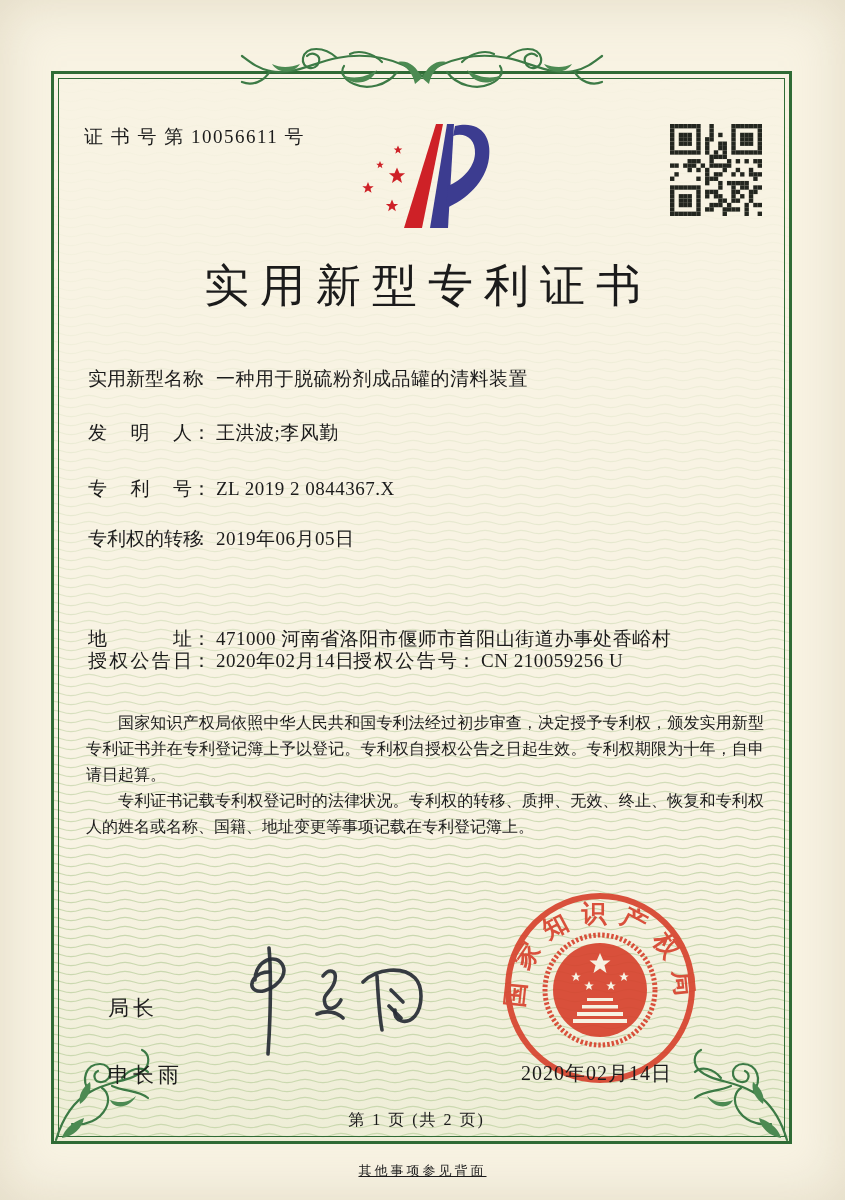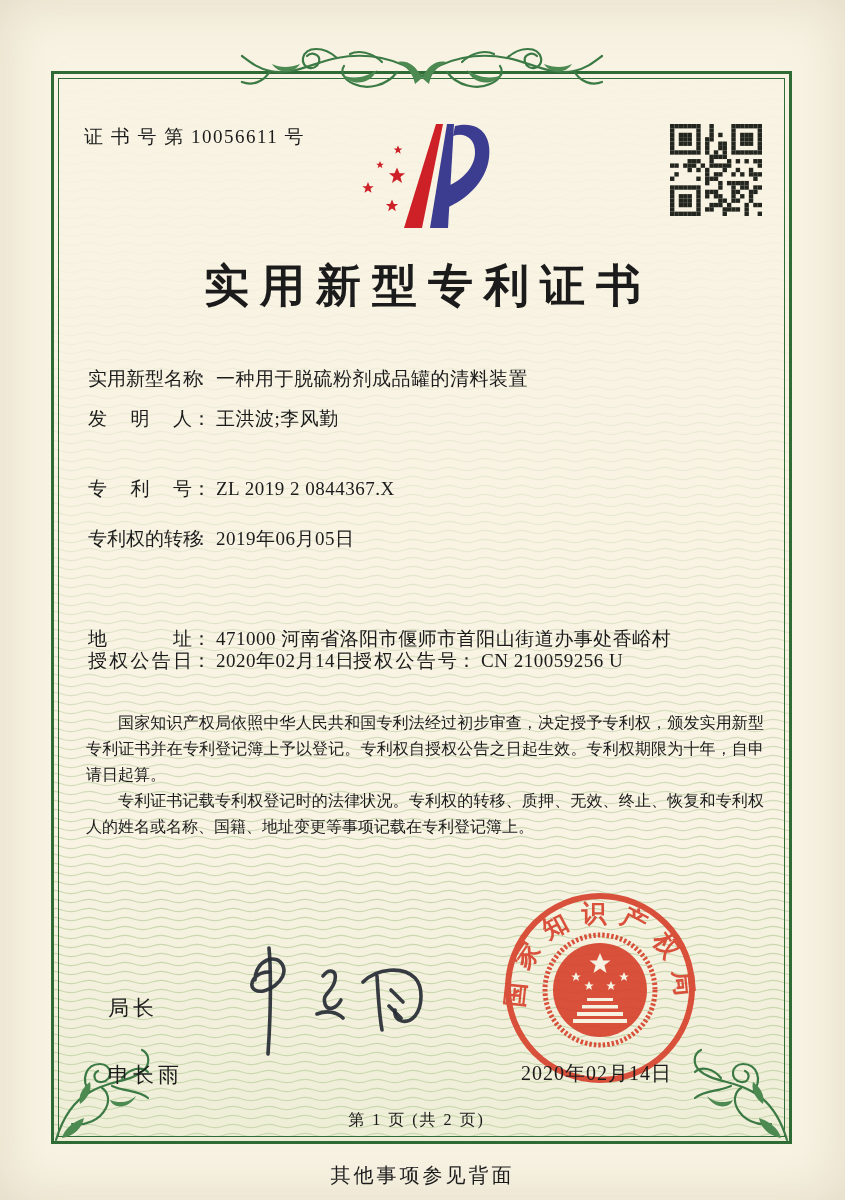--- a/index.html
+++ b/index.html
@@ -25,21 +25,21 @@
   .corner-orn{position:absolute;top:1040px;}
   .corner-orn.left{left:52px;}
   .corner-orn.right{left:691px;transform:scaleX(-1);}
   .orn-stroke{fill:none;stroke:#3c7a45;stroke-width:2.2;stroke-linecap:round;}
   .orn-fill{fill:#4c8a52;stroke:none;}
   
   .cert-no{position:absolute;left:84px;top:124px;font-size:19px;letter-spacing:1.5px;}
   .logo{position:absolute;left:352px;top:120px;}
   .qr{position:absolute;left:670px;top:124px;}
   .title{position:absolute;left:0;right:0;top:256px;text-align:center;
-    font-size:45px;font-weight:bold;letter-spacing:11px;text-indent:11px;}
+    font-size:45px;font-weight:normal;letter-spacing:11px;text-indent:11px;}
   
   .field-row{position:absolute;left:88px;width:690px;font-size:19px;white-space:nowrap;}
   .field-label{display:inline-block;width:104px;text-align:justify;text-align-last:justify;
     white-space:nowrap;vertical-align:top;}
   .field-colon{display:inline-block;}
   .field-value{margin-left:5px;letter-spacing:.5px;}
   .grant-pair{position:absolute;left:265px;top:0;}
   .grant-pair .field-label{width:104px;}
   
   .body-text{position:absolute;left:86px;top:710px;width:678px;
@@ -49,21 +49,21 @@
   .signer-title{position:absolute;left:108px;top:994px;font-size:21px;letter-spacing:4px;}
   .signer-name{position:absolute;left:108px;top:1061px;font-size:21px;letter-spacing:4px;text-align:right;}
   .signature{position:absolute;left:225px;top:942px;}
   .signature path{fill:none;stroke:#262b34;stroke-width:3.6;stroke-linecap:round;
     stroke-linejoin:round;opacity:.92;}
   .seal{position:absolute;left:502px;top:890px;opacity:.92;}
   .seal-date{position:absolute;left:521px;top:1060px;width:185px;font-size:20px;letter-spacing:1px;}
   .page-info{position:absolute;left:0;right:12px;top:1110px;text-align:center;
     font-size:16px;letter-spacing:2px;}
   .back-note{position:absolute;left:0;right:0;top:1162px;text-align:center;
-    font-size:20px;letter-spacing:3px;}
+    font-size:13px;letter-spacing:3px;text-decoration:underline;}
 </style>
 </head>
 <body>
 
 <div class="page">
 
   <div class="frame-outer">
     <svg id="waves" viewBox="0 0 735 1067" preserveAspectRatio="none">
         <path d="M-10 8 q9 -3.2 18 0 t18 0 q9 -3.2 18 0 t18 0 q9 -3.2 18 0 t18 0 q9 -3.2 18 0 t18 0 q9 -3.2 18 0 t18 0 q9 -3.2 18 0 t18 0 q9 -3.2 18 0 t18 0 q9 -3.2 18 0 t18 0 q9 -3.2 18 0 t18 0 q9 -3.2 18 0 t18 0 q9 -3.2 18 0 t18 0 q9 -3.2 18 0 t18 0 q9 -3.2 18 0 t18 0 q9 -3.2 18 0 t18 0 q9 -3.2 18 0 t18 0 q9 -3.2 18 0 t18 0 q9 -3.2 18 0 t18 0 q9 -3.2 18 0 t18 0 q9 -3.2 18 0 t18 0 q9 -3.2 18 0 t18 0 q9 -3.2 18 0 t18 0 q9 -3.2 18 0 t18 0"></path>
         <path d="M-10 17 q9 -3.2 18 0 t18 0 q9 -3.2 18 0 t18 0 q9 -3.2 18 0 t18 0 q9 -3.2 18 0 t18 0 q9 -3.2 18 0 t18 0 q9 -3.2 18 0 t18 0 q9 -3.2 18 0 t18 0 q9 -3.2 18 0 t18 0 q9 -3.2 18 0 t18 0 q9 -3.2 18 0 t18 0 q9 -3.2 18 0 t18 0 q9 -3.2 18 0 t18 0 q9 -3.2 18 0 t18 0 q9 -3.2 18 0 t18 0 q9 -3.2 18 0 t18 0 q9 -3.2 18 0 t18 0 q9 -3.2 18 0 t18 0 q9 -3.2 18 0 t18 0 q9 -3.2 18 0 t18 0 q9 -3.2 18 0 t18 0 q9 -3.2 18 0 t18 0 q9 -3.2 18 0 t18 0"></path>
@@ -449,21 +449,21 @@
       <rect x="48" y="80" width="4" height="4" fill="#23261f"></rect>
       <rect x="68" y="80" width="4" height="4" fill="#23261f"></rect>
       <rect x="80" y="80" width="4" height="4" fill="#23261f"></rect>
     </svg>
 
   <div class="title">实用新型专利证书</div>
 
   <div class="field-row" style="top:366px">
     <span class="field-label">实用新型名称</span><span class="field-colon">：</span><span class="field-value">一种用于脱硫粉剂成品罐的清料装置</span>
   </div>
-  <div class="field-row" style="top:406px">
+  <div class="field-row" style="top:420px">
     <span class="field-label">发明人</span><span class="field-colon">：</span><span class="field-value">王洪波;李风勤</span>
   </div>
   <div class="field-row" style="top:476px">
     <span class="field-label">专利号</span><span class="field-colon">：</span><span class="field-value">ZL 2019 2 0844367.X</span>
   </div>
   <div class="field-row" style="top:526px">
     <span class="field-label">专利权的转移</span><span class="field-colon">：</span><span class="field-value">2019年06月05日</span>
   </div>
   <div class="field-row" style="top:626px">
     <span class="field-label">地址</span><span class="field-colon">：</span><span class="field-value">471000 河南省洛阳市偃师市首阳山街道办事处香峪村</span>

